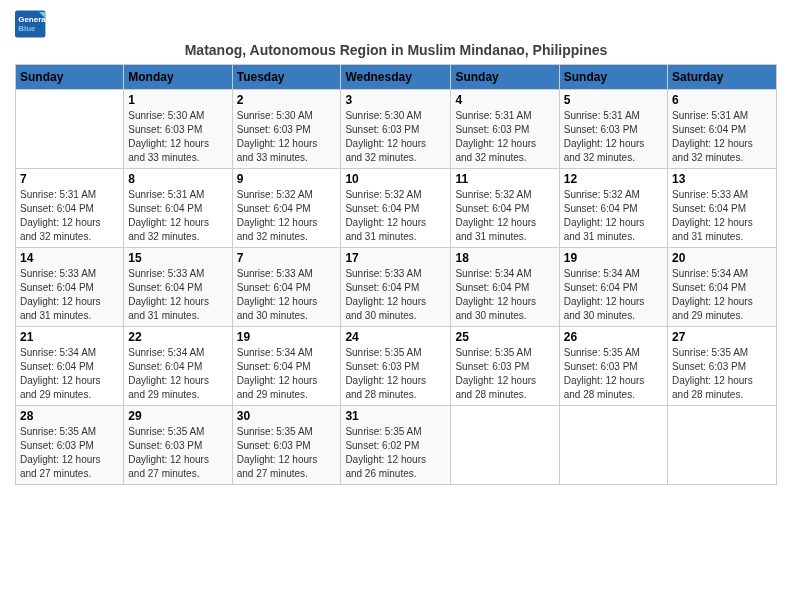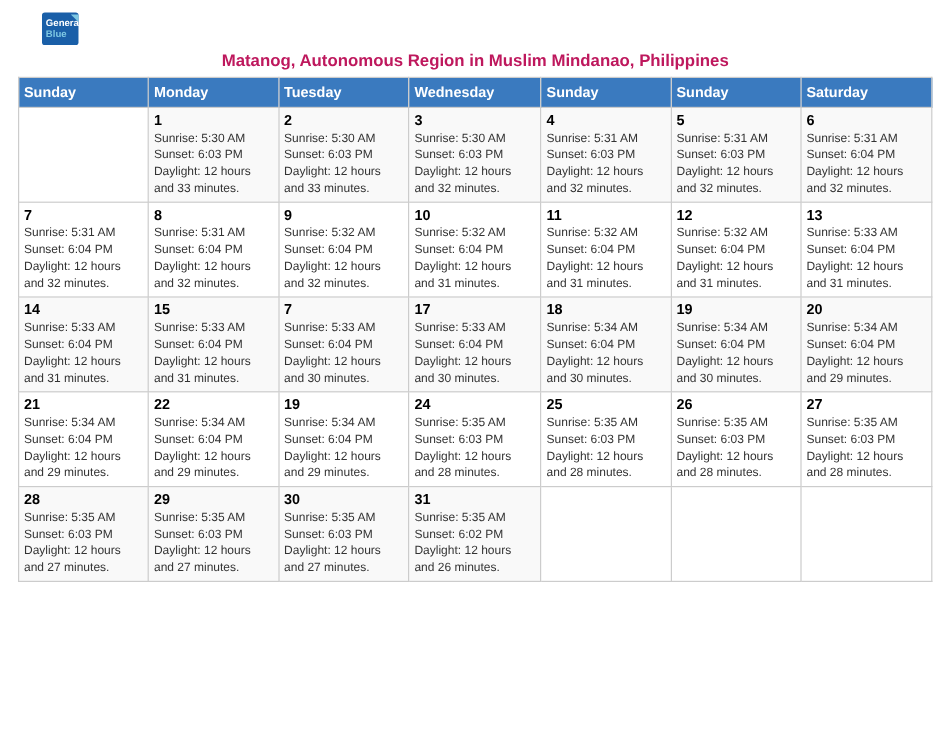--- a/index.html
+++ b/index.html
@@ -8,52 +8,51 @@
       background: #fff;
       width: 792px;
       min-height: 612px;
       padding: 10px 15px 15px;
     }
     .header-top {
       display: flex;
       justify-content: space-between;
       align-items: flex-start;
       margin-bottom: 4px;
-      margin-left: 20px;
     }
     .logo {
       display: flex;
       align-items: center;
       gap: 4px;
     }
     .logo-icon {
       width: 32px;
       height: 28px;
     }
     .month-title {
       font-size: 36px;
       font-weight: bold;
       color: #333;
       line-height: 1;
     }
     .subtitle {
       text-align: center;
       font-size: 14px;
       font-weight: bold;
-      color: #be185d;
+      color: #404040;
       margin-bottom: 6px;
     }
     .calendar {
       width: 100%;
       border-collapse: collapse;
       font-size: 10.5px;
     }
     .calendar thead th {
       background-color: #3a7abf;
-      color: #ffffff;
+      color: #000000;
       padding: 5px 4px;
       text-align: left;
       border: 1px solid #ccc;
       font-size: 12px;
     }
     .calendar tbody td {
       vertical-align: top;
       border: 1px solid #ccc;
       padding: 3px 4px;
       width: 113px;

